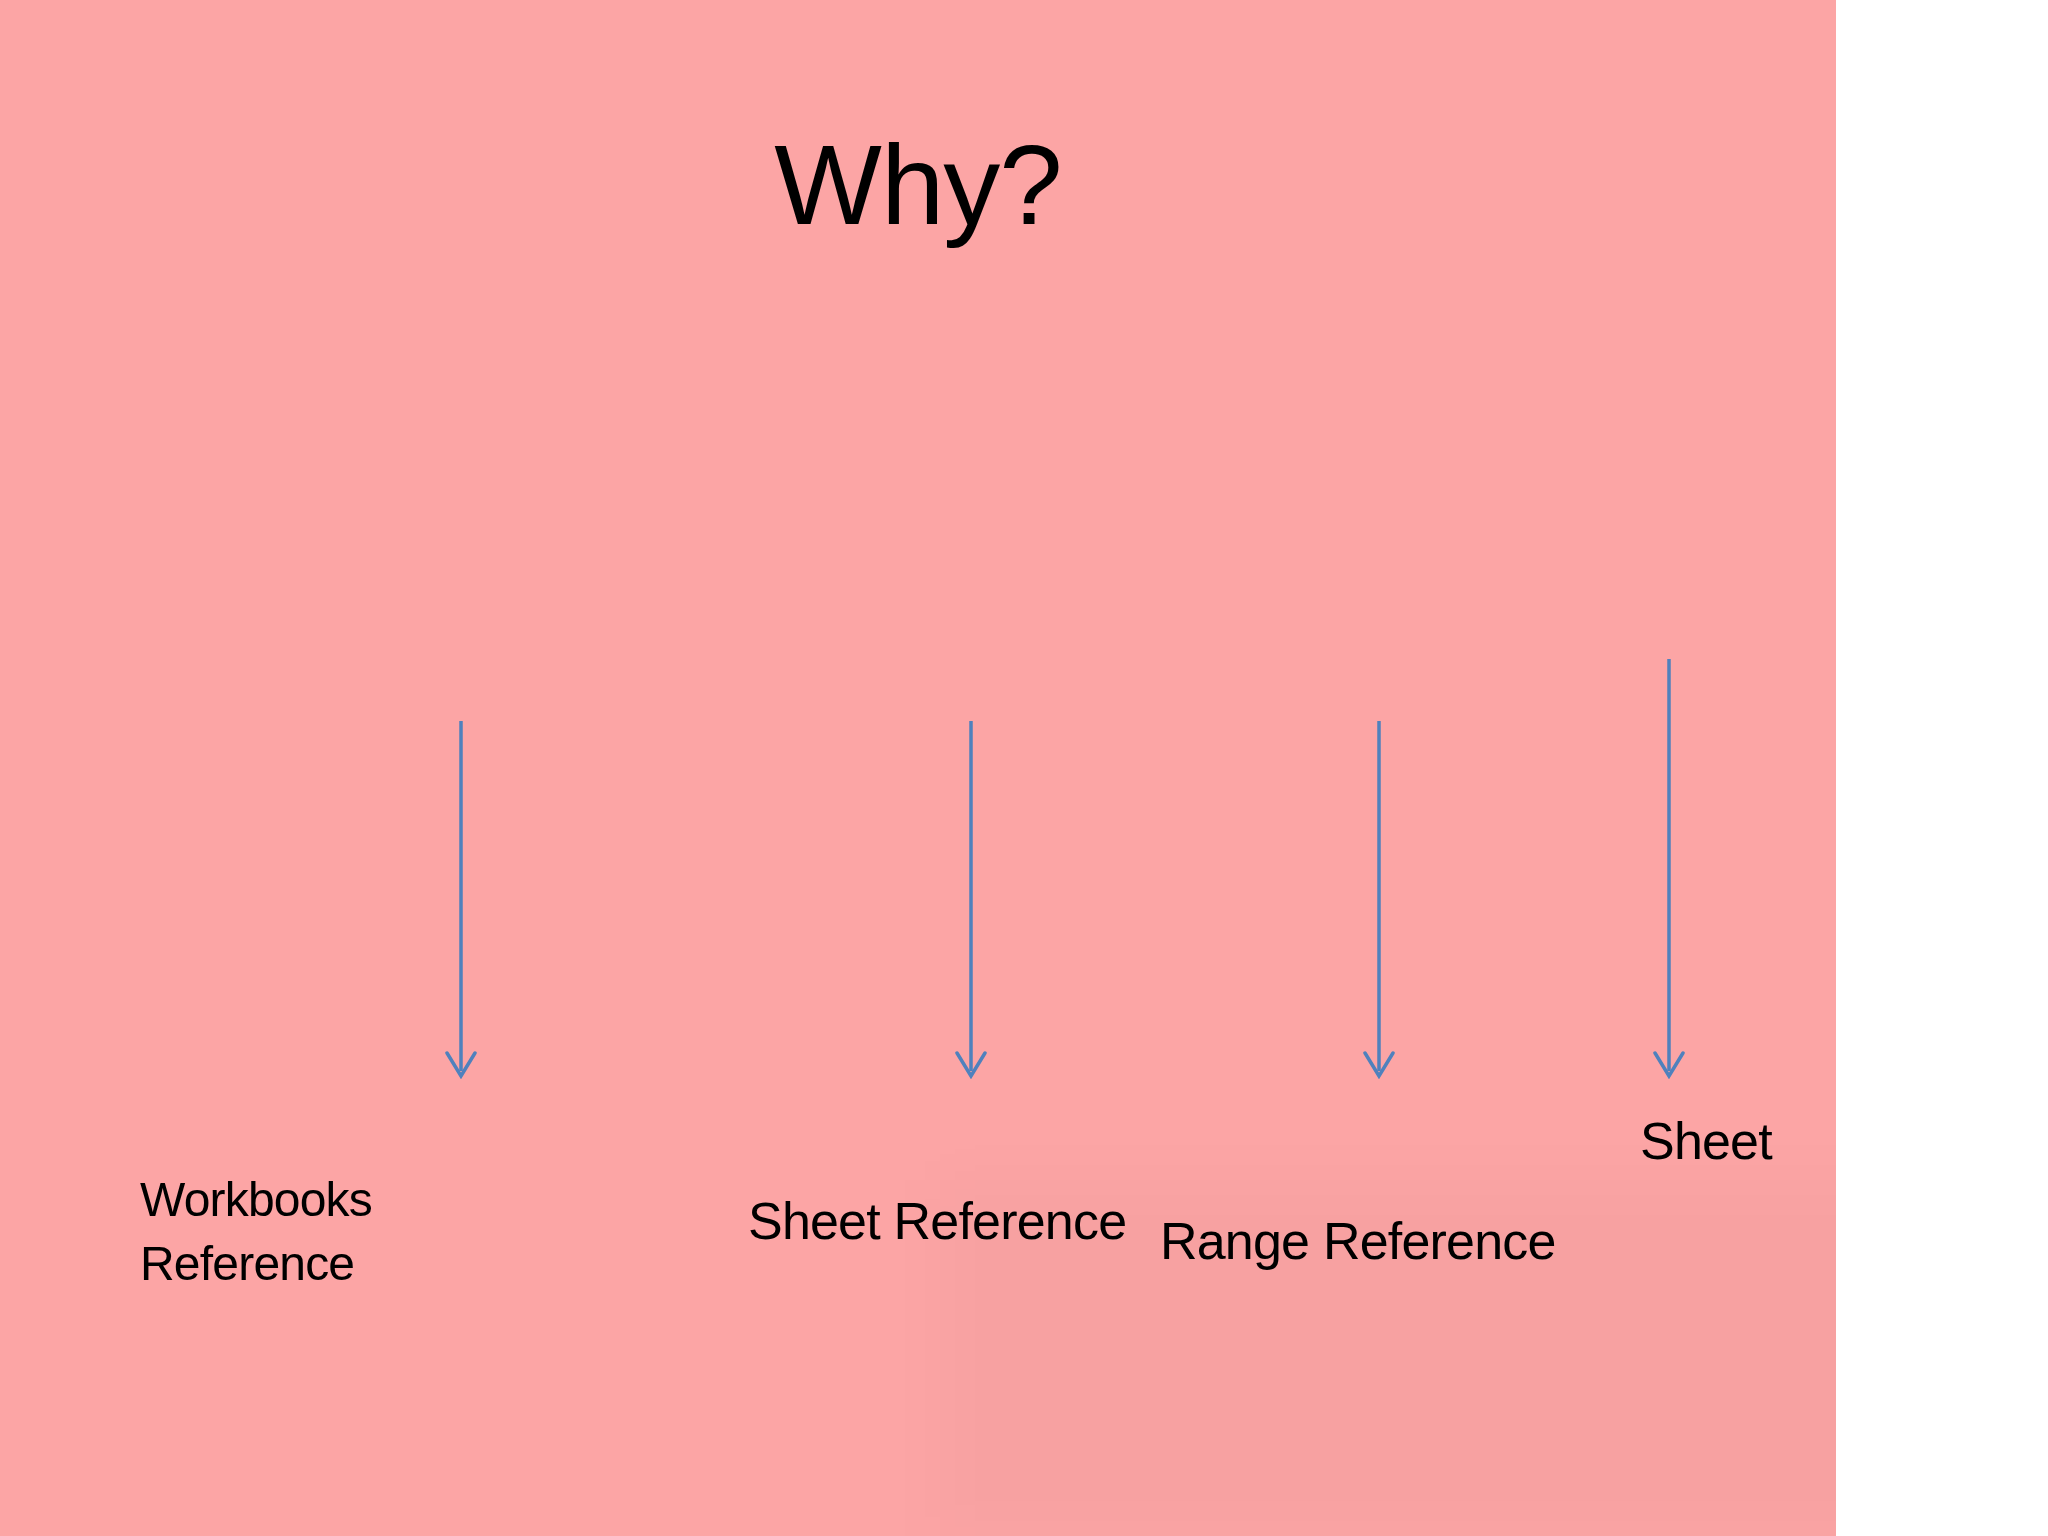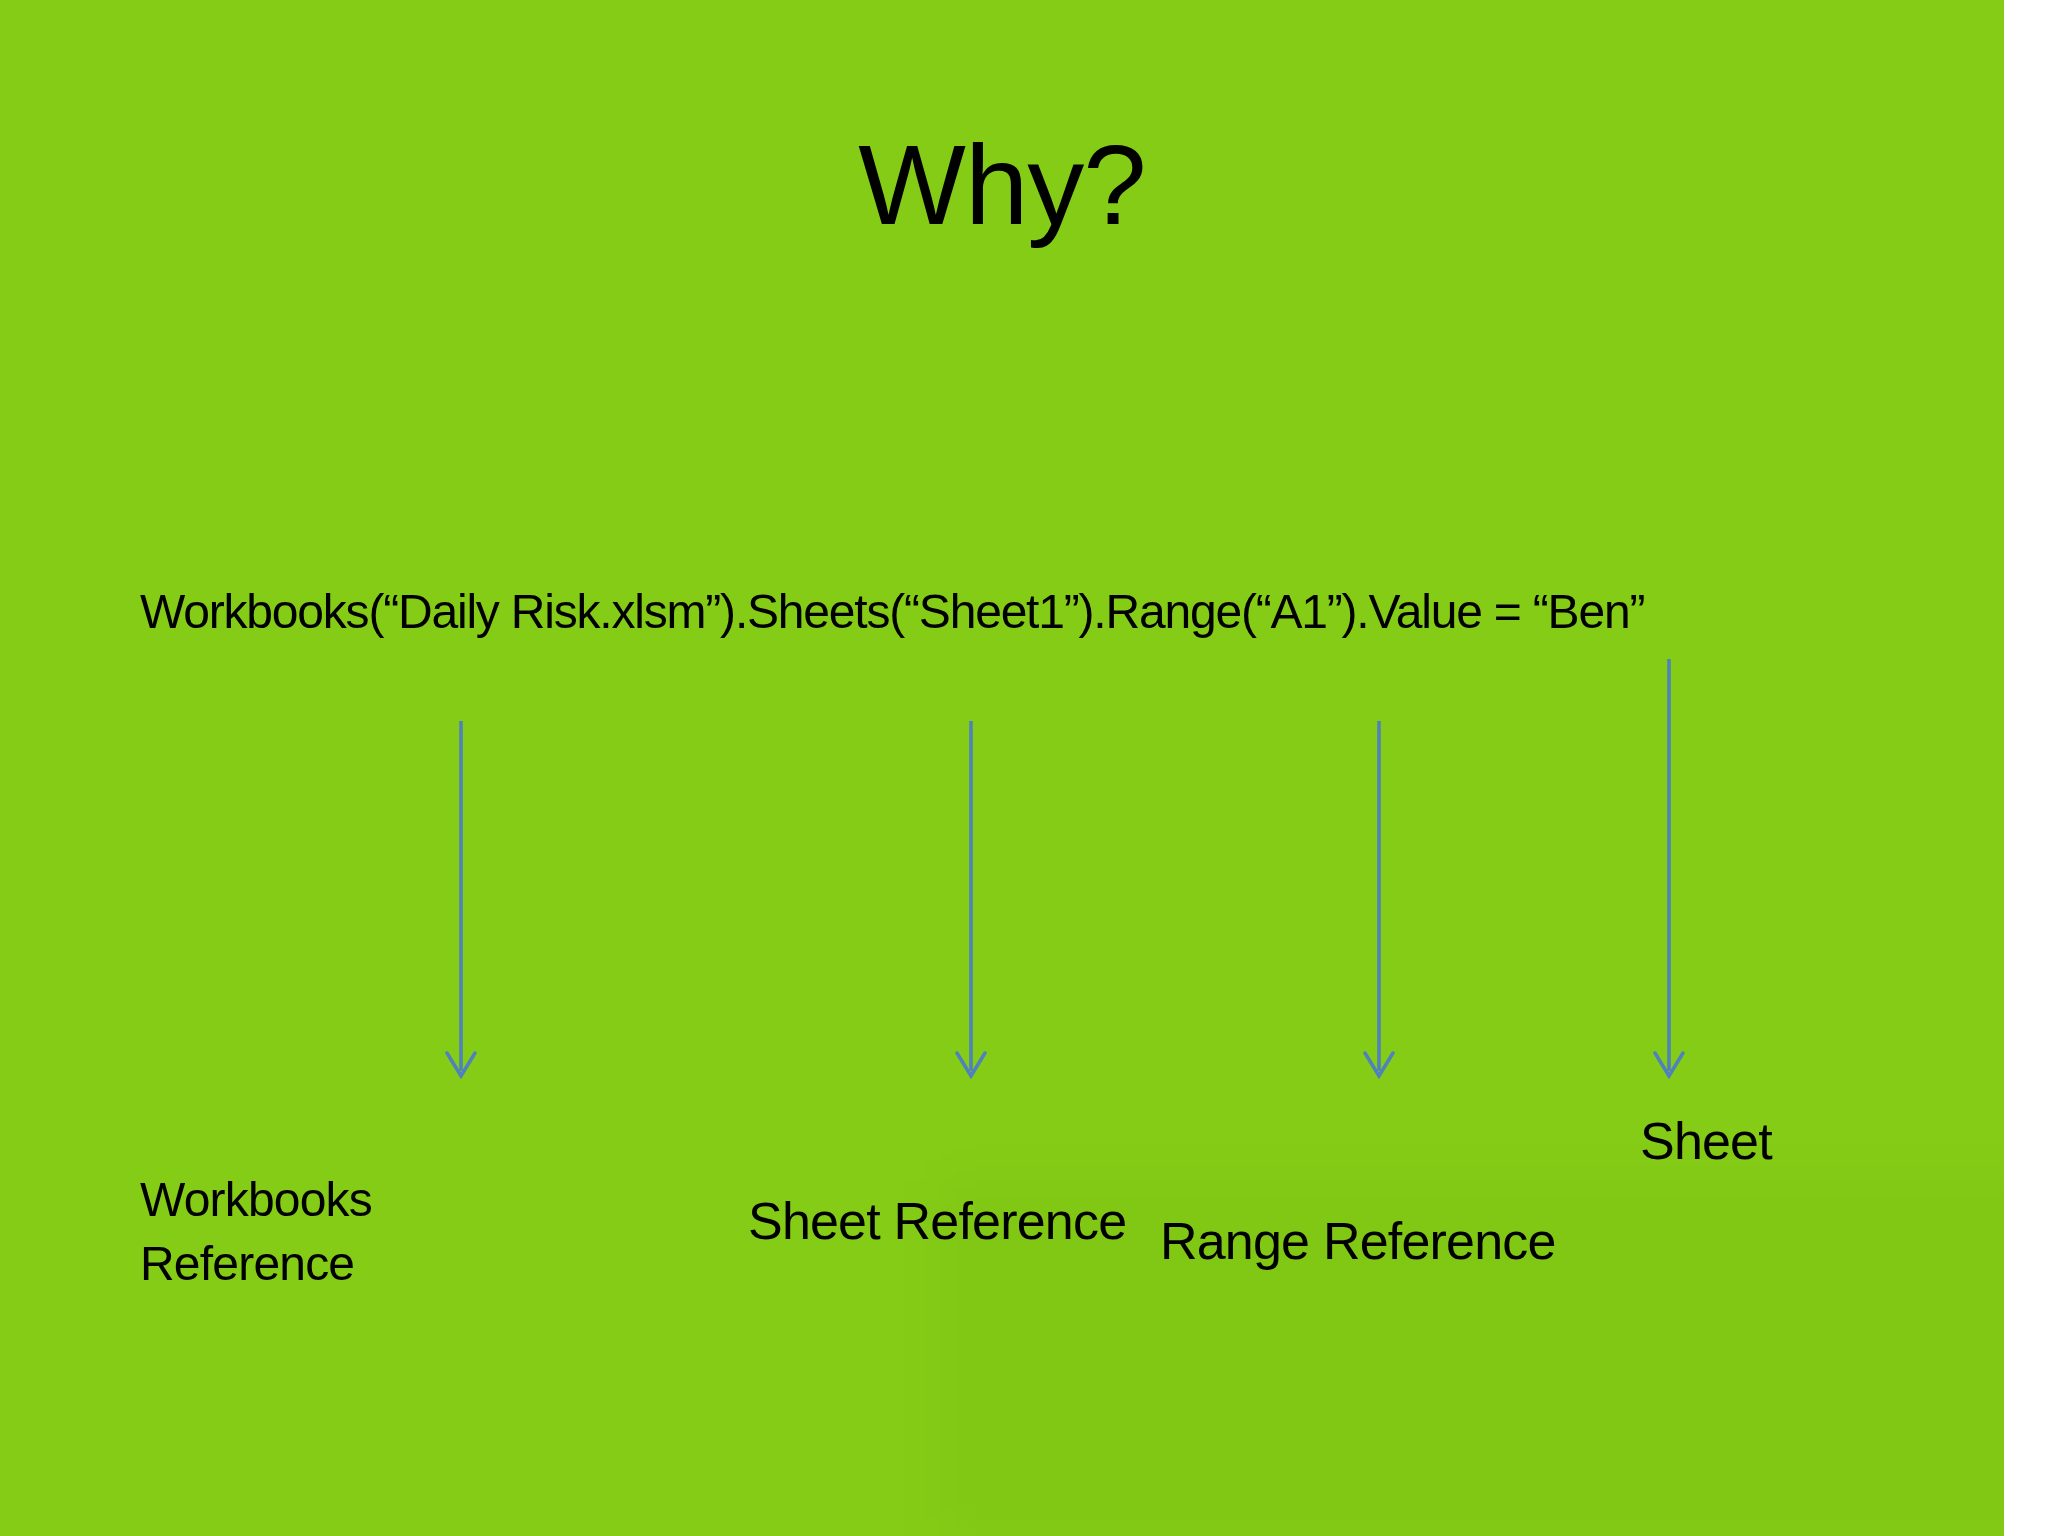--- a/index.html
+++ b/index.html
@@ -2,23 +2,23 @@
 <html><head>
 <meta charset="utf-8">
 <style>
   html, body {
     margin: 0;
     padding: 0;
     background: #ffffff;
   }
   .slide {
     position: relative;
-    width: 2004px;
+    width: 1836px;
     height: 1536px;
-    background: #84cc16;
+    background: #fca5a5;
     overflow: hidden;
     font-family: "Liberation Sans", "DejaVu Sans", sans-serif;
     color: #000000;
   }
   
   .bg-shade {
     position: absolute;
     left: 940px;
     top: 1180px;
     width: 1108px;
@@ -86,21 +86,20 @@
 </style>
 </head>
 <body>
 
 <div class="slide">
 
   <div class="bg-shade"></div>
 
   <div class="title">Why?</div>
 
-  <div class="code-line">Workbooks(“Daily Risk.xlsm”).Sheets(“Sheet1”).Range(“A1”).Value = “Ben”</div>
 
   <div class="arrow arrow-1">
     <svg width="40" height="360" viewBox="0 0 40 360" fill="none" xmlns="http://www.w3.org/2000/svg">
       <line x1="20" y1="2" x2="20" y2="352" stroke="#4f81bd" stroke-width="3.5"></line>
       <path d="M6 334 L20 357 L34 334" fill="none" stroke="#4f81bd" stroke-width="3.5" stroke-linecap="round"></path>
     </svg>
   </div>
 
   <div class="arrow arrow-2">
     <svg width="40" height="360" viewBox="0 0 40 360" fill="none" xmlns="http://www.w3.org/2000/svg">

